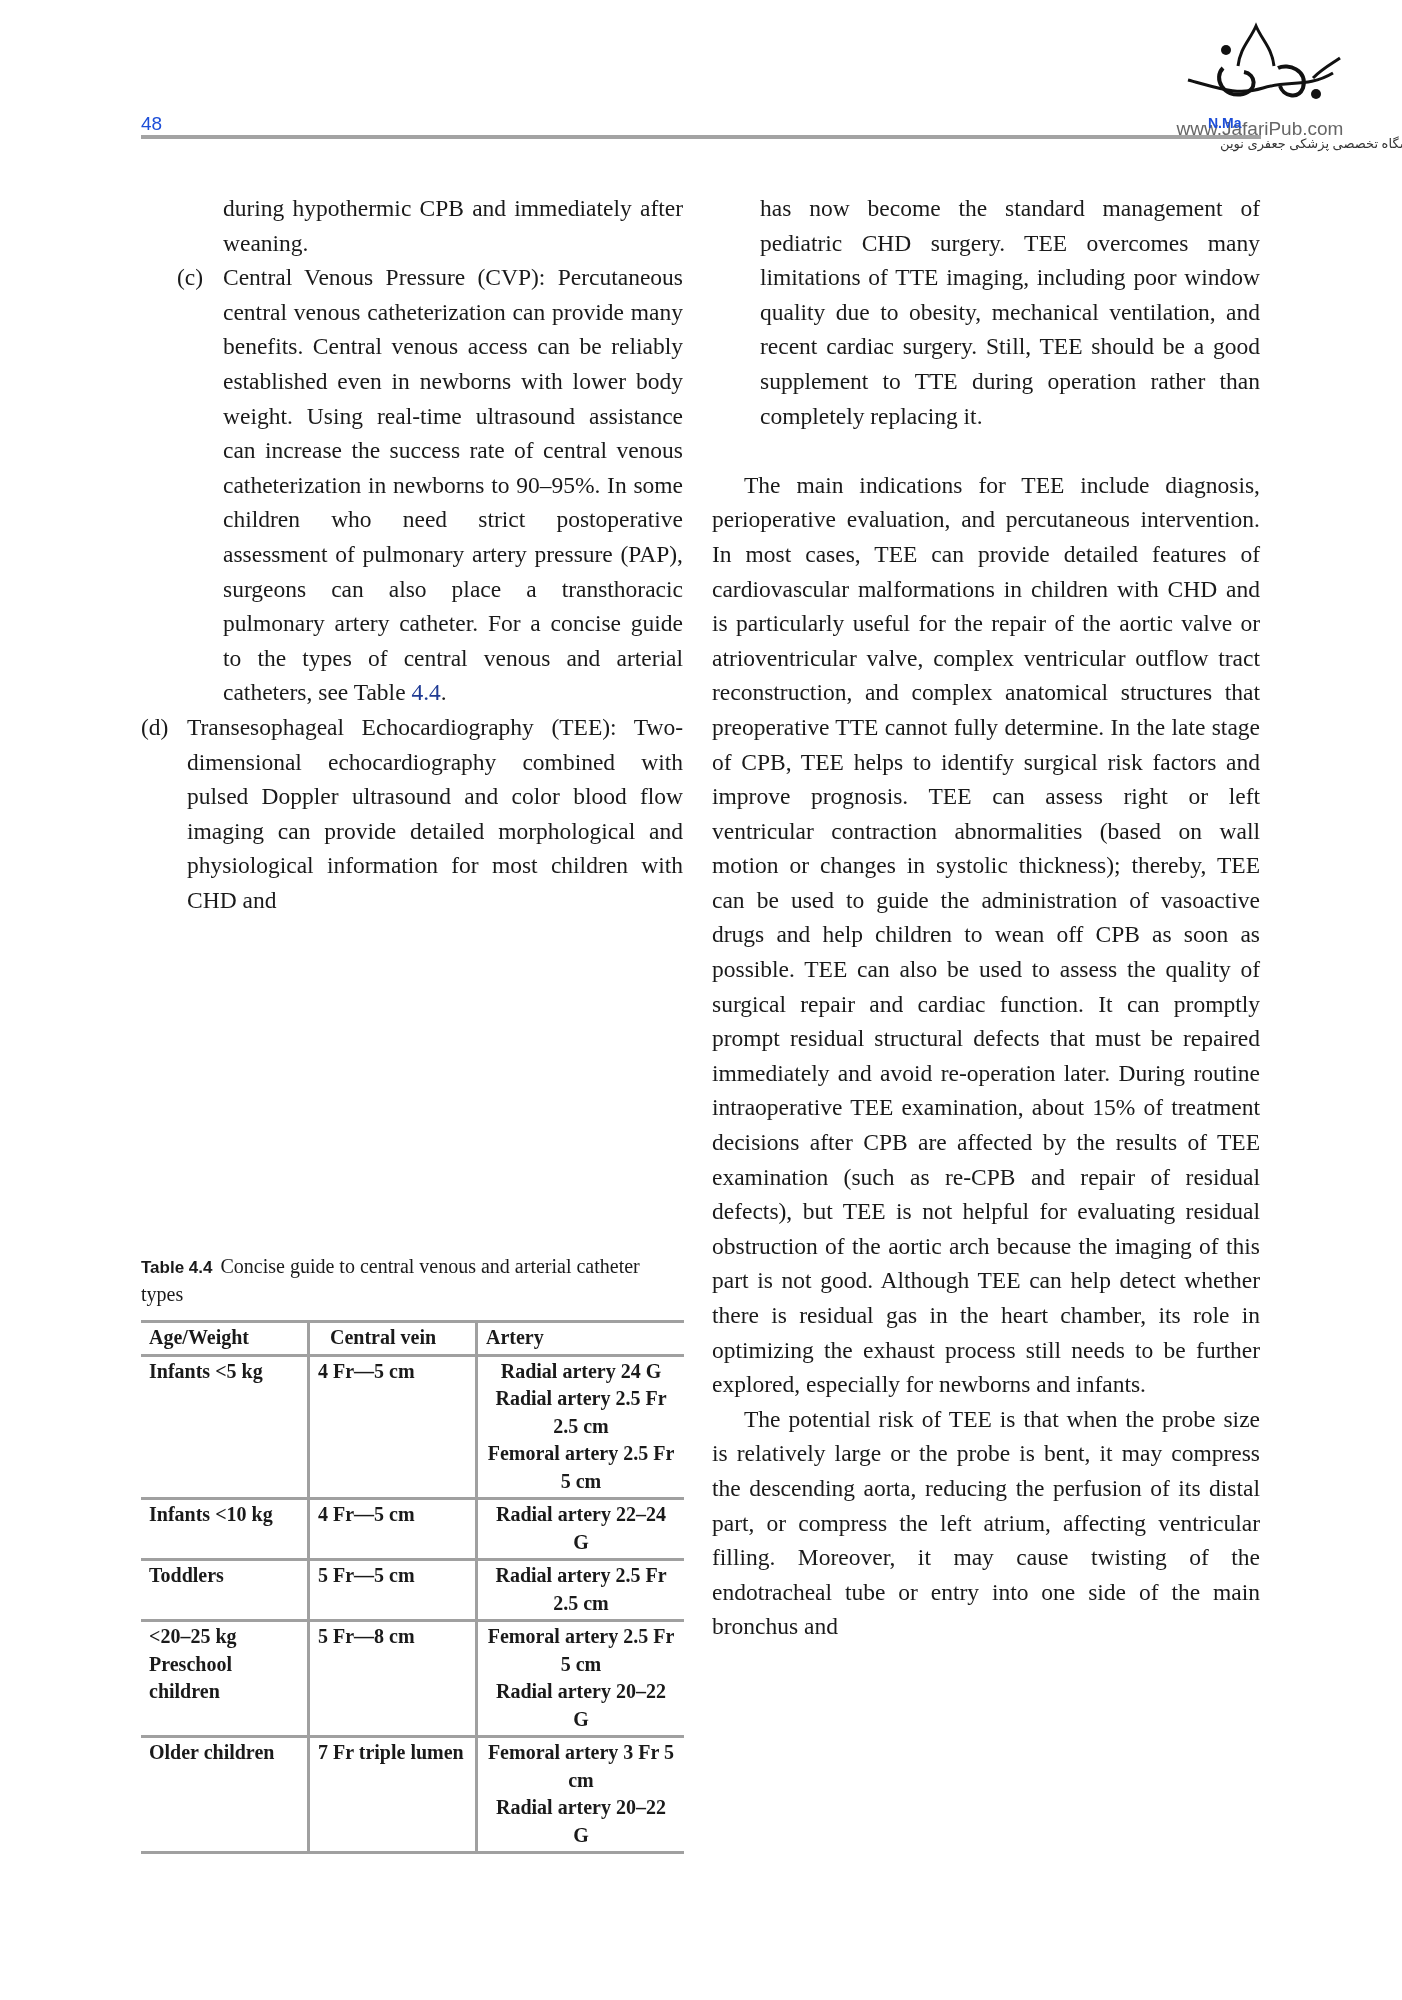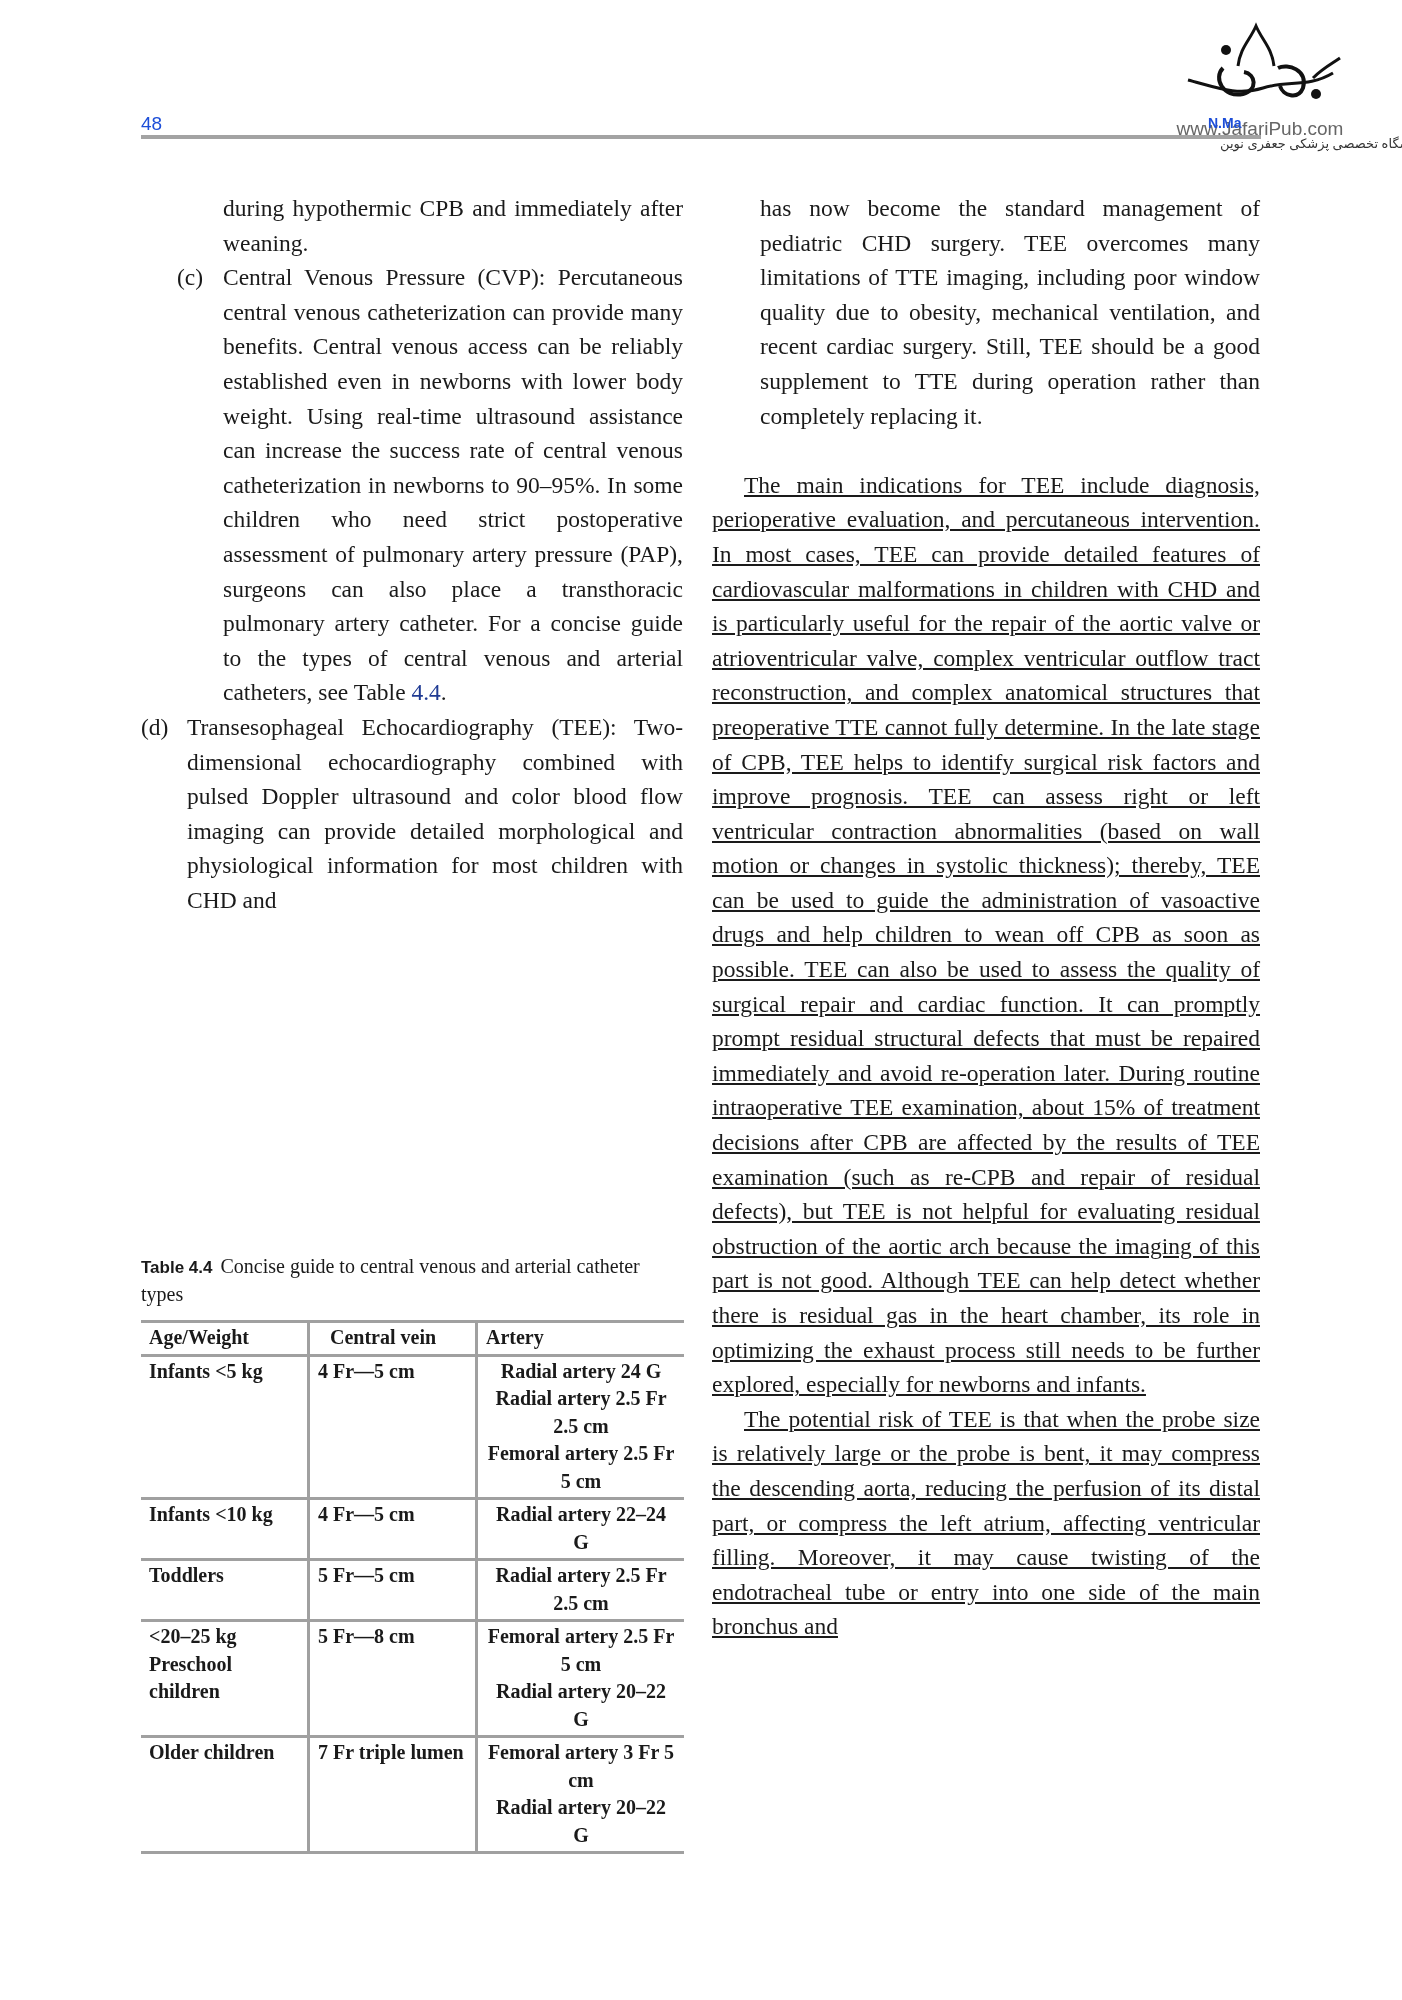--- a/index.html
+++ b/index.html
@@ -19,21 +19,21 @@
   .col { position: absolute; font-size: 23.5px; line-height: 34.6px; text-align: justify; }
   #left-col { left: 141px; top: 166px; width: 542px; }
   #right-col { left: 712px; top: 166px; width: 548px; }
 
   .indent-block { margin-left: 82px; }
   .list-item { position: relative; padding-left: 82px; }
   .list-item .marker { position: absolute; left: 36px; top: 0; }
   .list-item.d .marker { left: 0; }
   .list-item.d { padding-left: 46px; }
   .para { margin: 0; }
-  .para.indent { text-indent: 32px; text-decoration: underline; }
+  .para.indent { text-indent: 32px; }
   .gap { height: 34.6px; }
   .link { color: #1f3a93; }
   sub { font-size: 14px; line-height: 0; }
 
   #table-block { position: absolute; left: 141px; top: 1228px; width: 543px; }
   #table-caption { font-size: 20px; line-height: 27px; margin-bottom: 12px; }
   #table-caption .cap-label { font-weight: bold; font-size: 17px; margin-right: 8px; }
   table { border-collapse: collapse; width: 543px; font-size: 20px; line-height: 27.5px; }
   th, td { text-align: left; vertical-align: top; font-weight: bold; padding: 1px 8px 2px 8px; }
   th { border-top: 3px solid #a0a0a0; border-bottom: 3px solid #a0a0a0; }

